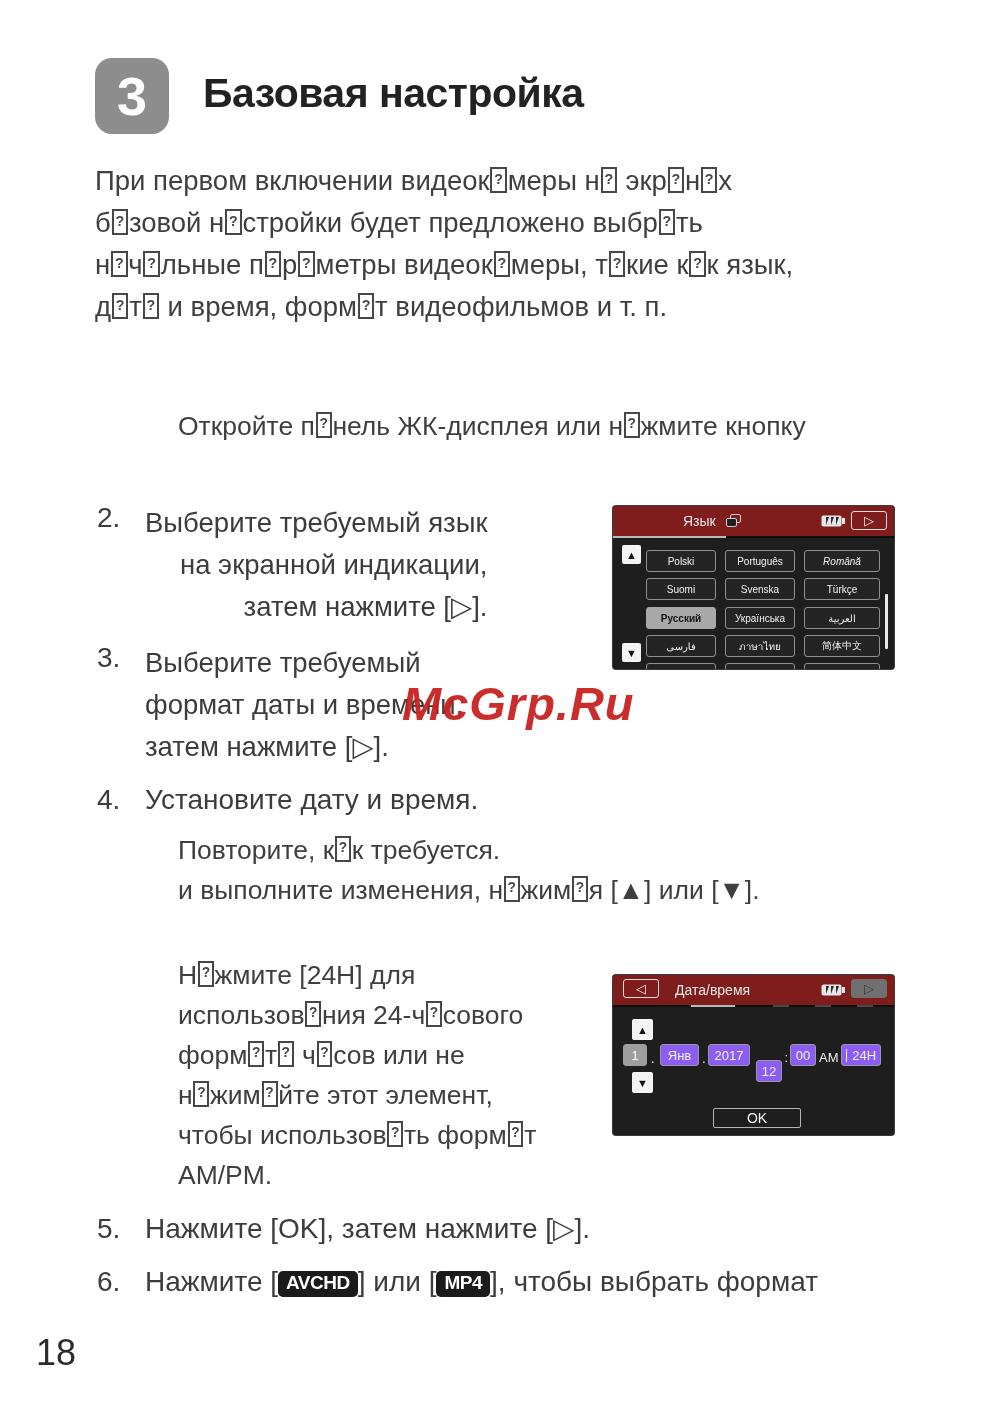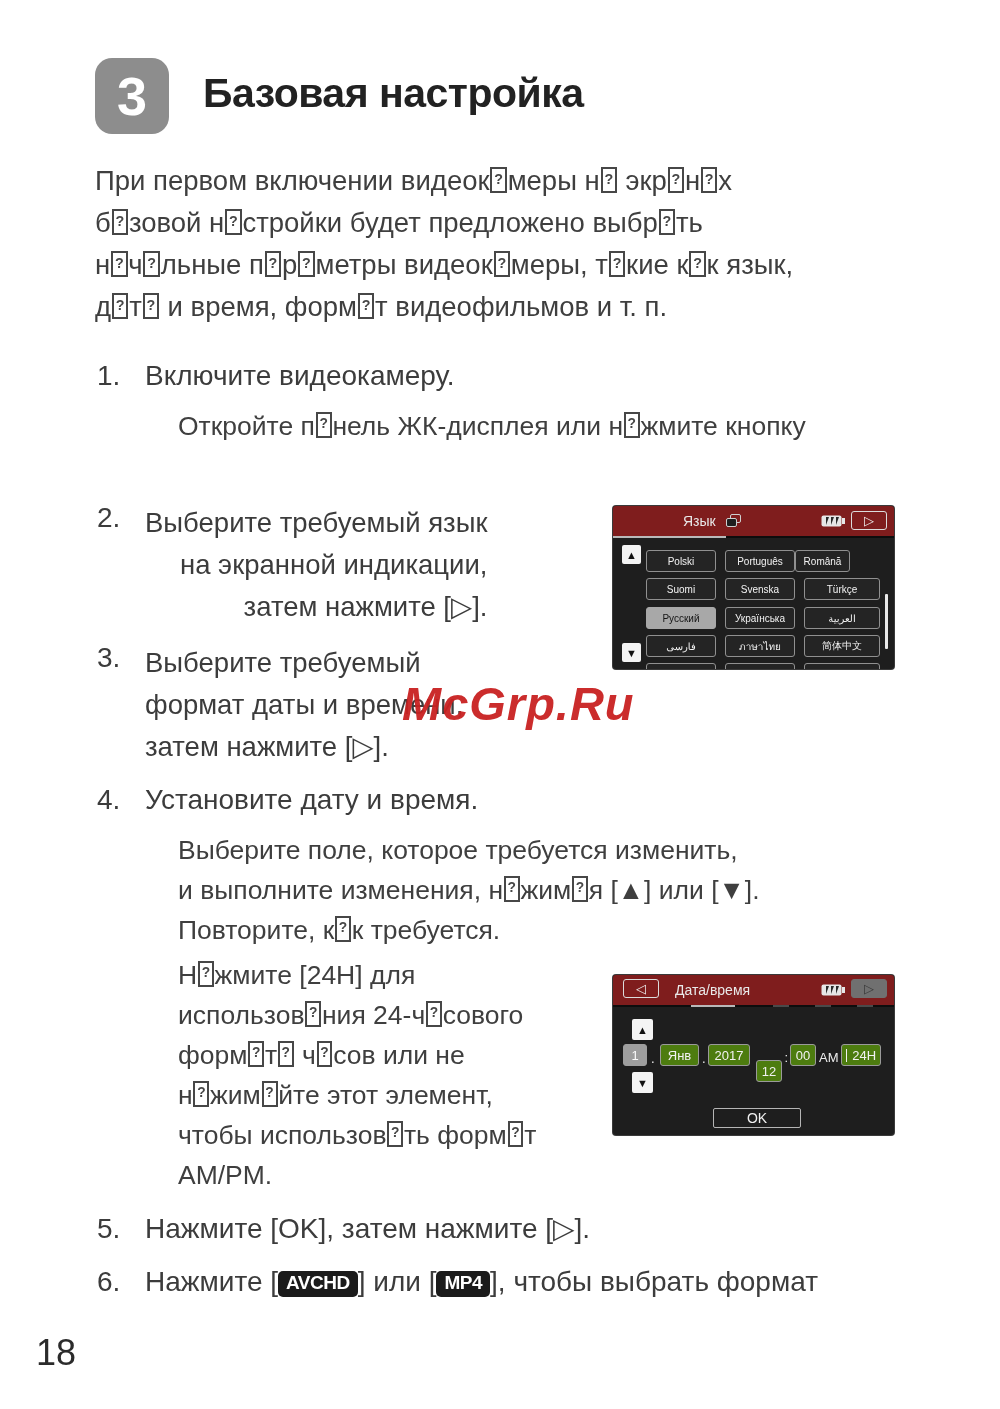--- a/index.html
+++ b/index.html
@@ -49,21 +49,21 @@
   .lang-btn{position:absolute;height:22px;background:#242424;border:1px solid #909090;border-radius:3px;
           color:#f2f2f2;font-size:10px;display:flex;align-items:center;justify-content:center;
           box-sizing:border-box;z-index:2;}
   .lang-btn.sel{background:#a8a8a8;color:#141414;border-color:#a8a8a8;}
   .arrow-btn{position:absolute;width:19px;height:19px;background:#f4f4f4;border-radius:2px;color:#111;
           display:flex;align-items:center;justify-content:center;font-size:11px;z-index:3;}
   .nav-btn{position:absolute;border:1.5px solid #dcdcdc;border-radius:3px;color:#f0f0f0;
           display:flex;align-items:center;justify-content:center;font-size:13px;box-sizing:border-box;}
   .nav-btn.disabled{background:#707070;border-color:#707070;color:#3a3a3a;}
   .scrollbar{position:absolute;width:3px;background:#e9e9e9;border-radius:1px;z-index:3;}
-  .dt-box{position:absolute;height:22px;border:1px solid #9a9a9a;border-radius:3px;background:#4d7c0f;
+  .dt-box{position:absolute;height:22px;border:1px solid #9a9a9a;border-radius:3px;background:#8b5cf6;
           color:#f2f2f2;font-size:13px;display:flex;align-items:center;justify-content:center;
           box-sizing:border-box;gap:3px;}
   .dt-box.sel{background:#9e9e9e;color:#fbfbfb;border-color:#9e9e9e;}
   .dt-sep{position:absolute;color:#ededed;font-size:13px;}
   .dt-txt{position:absolute;color:#ededed;font-size:13px;}
   .okbtn{position:absolute;height:20px;border:1px solid #b5b5b5;border-radius:2px;color:#f0f0f0;
           font-size:14px;display:flex;align-items:center;justify-content:center;box-sizing:border-box;}
   .vbar{display:inline-block;width:1.5px;height:13px;background:#f2f2f2;margin-right:2px;}
   .pagenum{left:36px;top:1332px;font-size:36px;color:#2b2b2b;}
 </style>
@@ -75,23 +75,20 @@
   <div class="abs badge">3</div>
   <div class="abs title">Базовая настройка</div>
 
   <div class="abs intro">
     <div class="line">При первом включении видеок<span class="tofu"></span>меры н<span class="tofu"></span> экр<span class="tofu"></span>н<span class="tofu"></span>х</div>
     <div class="line">б<span class="tofu"></span>зовой н<span class="tofu"></span>стройки будет предложено выбр<span class="tofu"></span>ть</div>
     <div class="line">н<span class="tofu"></span>ч<span class="tofu"></span>льные п<span class="tofu"></span>р<span class="tofu"></span>метры видеок<span class="tofu"></span>меры, т<span class="tofu"></span>кие к<span class="tofu"></span>к язык,</div>
     <div class="line">д<span class="tofu"></span>т<span class="tofu"></span> и время, форм<span class="tofu"></span>т видеофильмов и т. п.</div>
   </div>
 
-  <div class="abs step" style="left:97px;top:360px;">
-    <span class="num">1.</span><span>Включите видеокамеру.</span>
-  </div>
   <div class="abs bullet" style="left:148px;top:406px;">
     <span class="dot"></span>
     <div class="line">Откройте п<span class="tofu"></span>нель ЖК-дисплея или н<span class="tofu"></span>жмите кнопку</div>
   </div>
 
   <div class="abs step" style="left:97px;top:502px;">
     <span class="num" style="position:absolute;left:0;">2.</span>
     <div class="slines" style="margin-left:48px;text-align:right;">
       <div class="line">Выберите требуемый язык</div>
       <div class="line">на экранной индикации,</div>
@@ -108,23 +105,22 @@
     </div>
   </div>
 
   <div class="abs watermark">McGrp.Ru</div>
 
   <div class="abs step" style="left:97px;top:784px;">
     <span class="num">4.</span><span>Установите дату и время.</span>
   </div>
   <div class="abs bullet" style="left:148px;top:830px;">
     <span class="dot"></span>
-    <div class="line">Выберите поле, которое требуется изменить,</div>
+    <div class="line">Повторите, к<span class="tofu"></span>к требуется.</div>
     <div class="line">и выполните изменения, н<span class="tofu"></span>жим<span class="tofu"></span>я [▲] или [▼].</div>
-    <div class="line">Повторите, к<span class="tofu"></span>к требуется.</div>
   </div>
   <div class="abs bullet" style="left:148px;top:955px;">
     <span class="dot"></span>
     <div class="line">Н<span class="tofu"></span>жмите [24H] для</div>
     <div class="line">использов<span class="tofu"></span>ния 24-ч<span class="tofu"></span>сового</div>
     <div class="line">форм<span class="tofu"></span>т<span class="tofu"></span> ч<span class="tofu"></span>сов или не</div>
     <div class="line">н<span class="tofu"></span>жим<span class="tofu"></span>йте этот элемент,</div>
     <div class="line">чтобы использов<span class="tofu"></span>ть форм<span class="tofu"></span>т</div>
     <div class="line">AM/PM.</div>
   </div>
@@ -166,27 +162,27 @@
 
     <div class="arrow-btn" style="left:9px;top:39px;">
       <span>▲</span>
     </div>
     <div class="arrow-btn" style="left:9px;top:137px;">
       <span>▼</span>
     </div>
 
     <div class="lang-btn" style="left:33px;top:44px;width:70px;">Polski</div>
     <div class="lang-btn" style="left:112px;top:44px;width:70px;">Português</div>
-    <div class="lang-btn" style="left:182px;top:44px;width:55px;">Română</div>
+    <div class="lang-btn" style="left:191px;top:44px;width:76px;font-style:italic;">Română</div>
 
     <div class="lang-btn" style="left:33px;top:72px;width:70px;">Suomi</div>
     <div class="lang-btn" style="left:112px;top:72px;width:70px;">Svenska</div>
     <div class="lang-btn" style="left:191px;top:72px;width:76px;">Türkçe</div>
 
-    <div class="lang-btn sel" style="left:33px;top:101px;width:70px;">Русский</div>
+    <div class="lang-btn sel" style="left:33px;top:101px;width:70px;font-weight:bold;">Русский</div>
     <div class="lang-btn" style="left:112px;top:101px;width:70px;">Українська</div>
     <div class="lang-btn" style="left:191px;top:101px;width:76px;">العربية</div>
 
     <div class="lang-btn" style="left:33px;top:129px;width:70px;">فارسی</div>
     <div class="lang-btn" style="left:112px;top:129px;width:70px;">ภาษาไทย</div>
     <div class="lang-btn" style="left:191px;top:129px;width:76px;">简体中文</div>
 
     <div class="lang-btn" style="left:33px;top:157px;width:70px;"></div>
     <div class="lang-btn" style="left:112px;top:157px;width:70px;"></div>
     <div class="lang-btn" style="left:191px;top:157px;width:76px;"></div>

